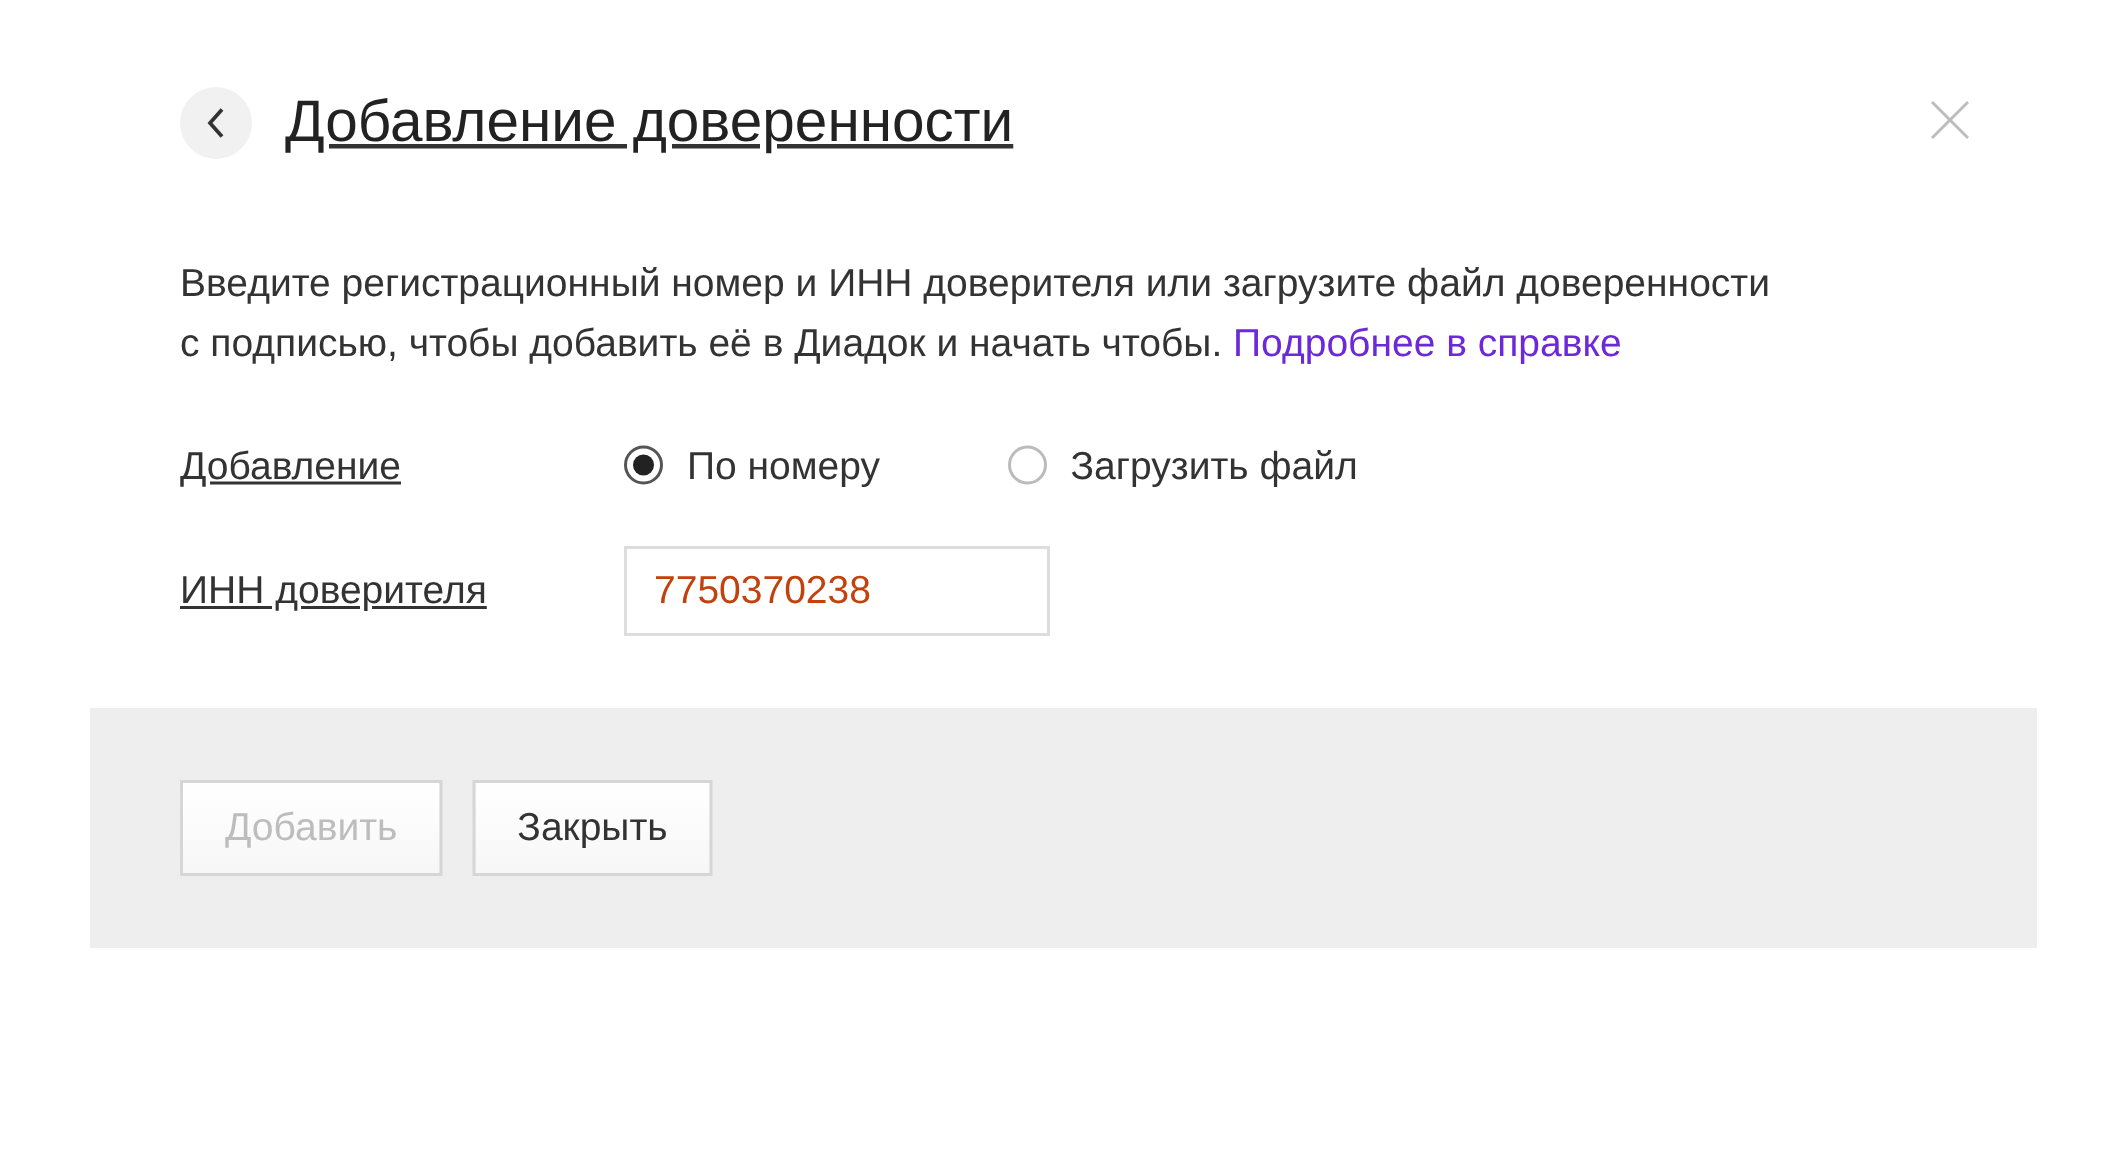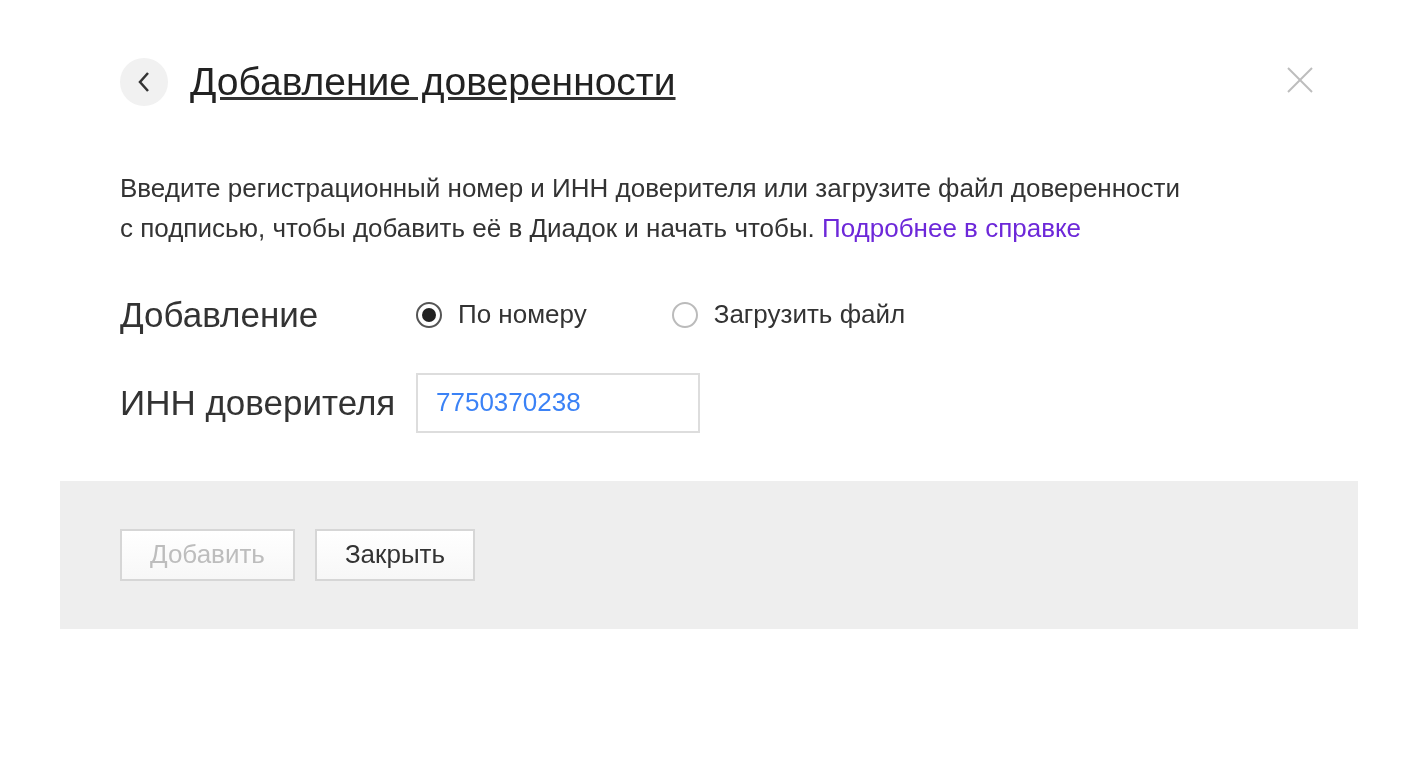--- a/index.html
+++ b/index.html
@@ -59,23 +59,24 @@
     text-decoration: none;
     cursor: pointer;
   }
   .form-row {
     display: flex;
     align-items: center;
     margin-bottom: 38px;
   }
   .form-label {
     width: 296px;
-    font-size: 35px;
+    font-size: 26px;
     color: #333;
     flex-shrink: 0;
+    text-decoration: underline;
   }
   .radio-group {
     display: flex;
     gap: 85px;
     align-items: center;
   }
   .radio-item {
     display: flex;
     align-items: center;
     cursor: pointer;
@@ -112,32 +113,32 @@
     padding: 0 14px;
     font-size: 24px;
     outline: none;
   }
   .inn-input {
     width: 284px;
     height: 60px;
     border: 2px solid #ddd;
     padding: 16px 18px;
     font-size: 26px;
-    color: #3b82f6;
+    color: #c2410c;
     outline: none;
     background: #fff;
   }
   .dialog-footer {
     background: #eeeeee;
     padding: 48px 60px;
     display: flex;
     gap: 20px;
   }
   .btn {
-    height: 52px;
+    height: 64px;
     padding: 0 28px;
     font-size: 26px;
     border: 2px solid #d6d6d6;
     background: linear-gradient(#ffffff, #f7f7f7);
     cursor: pointer;
     color: #333;
     display: inline-flex;
     align-items: center;
   }
   .btn.disabled {

